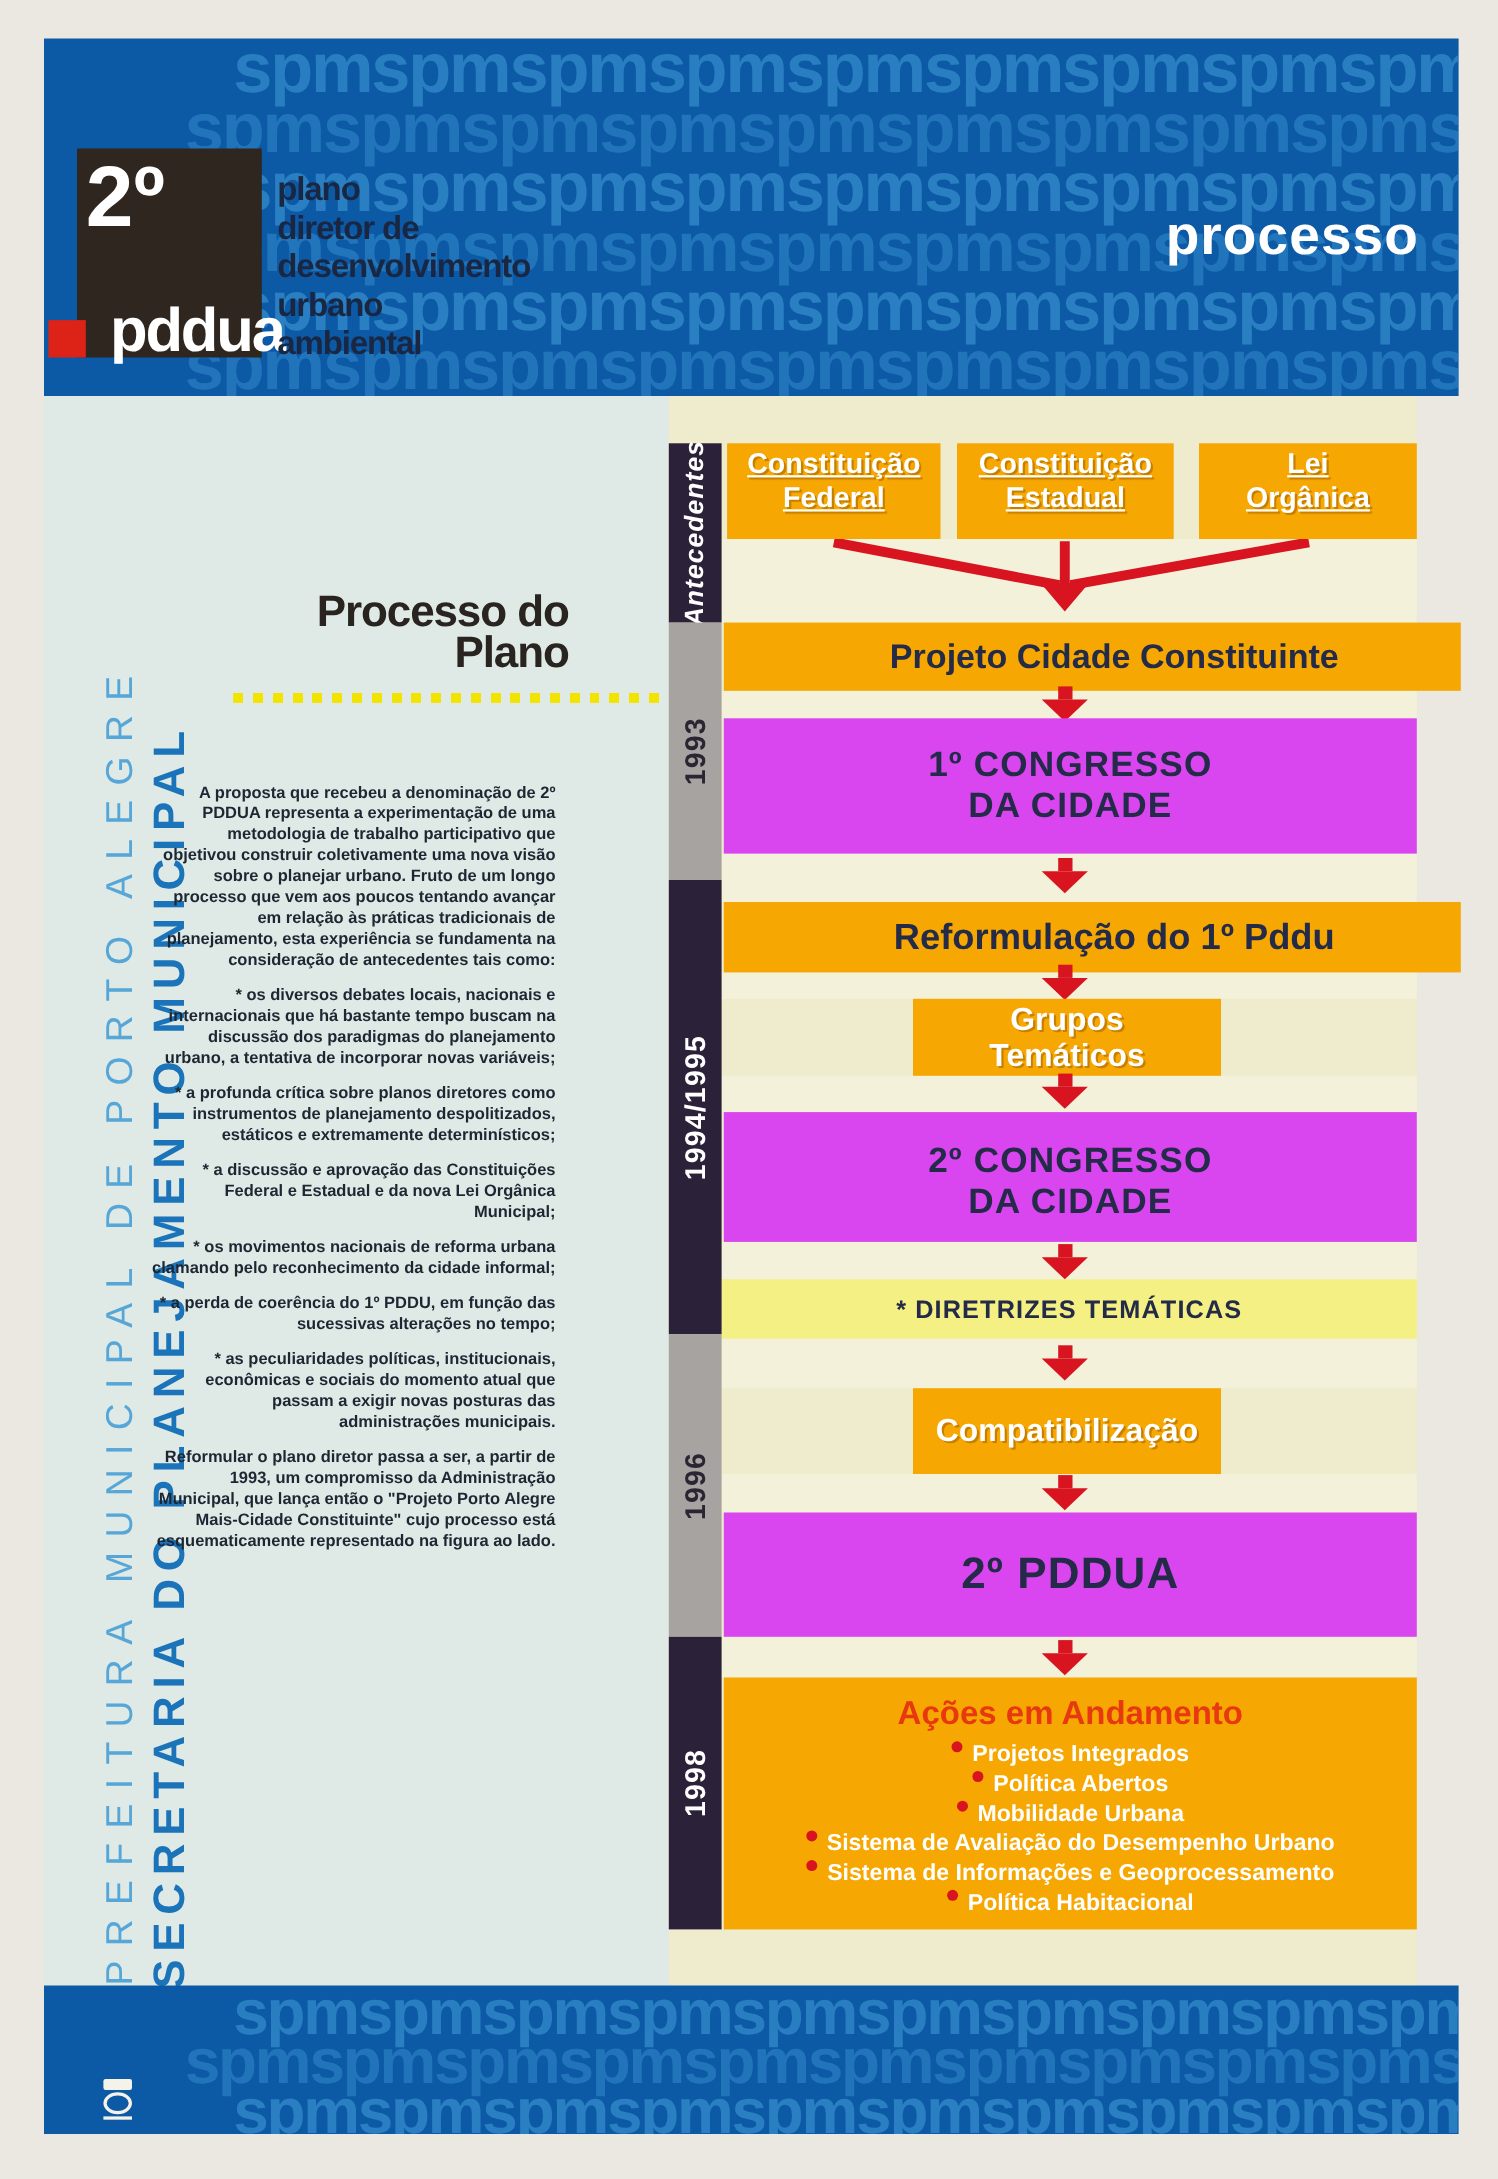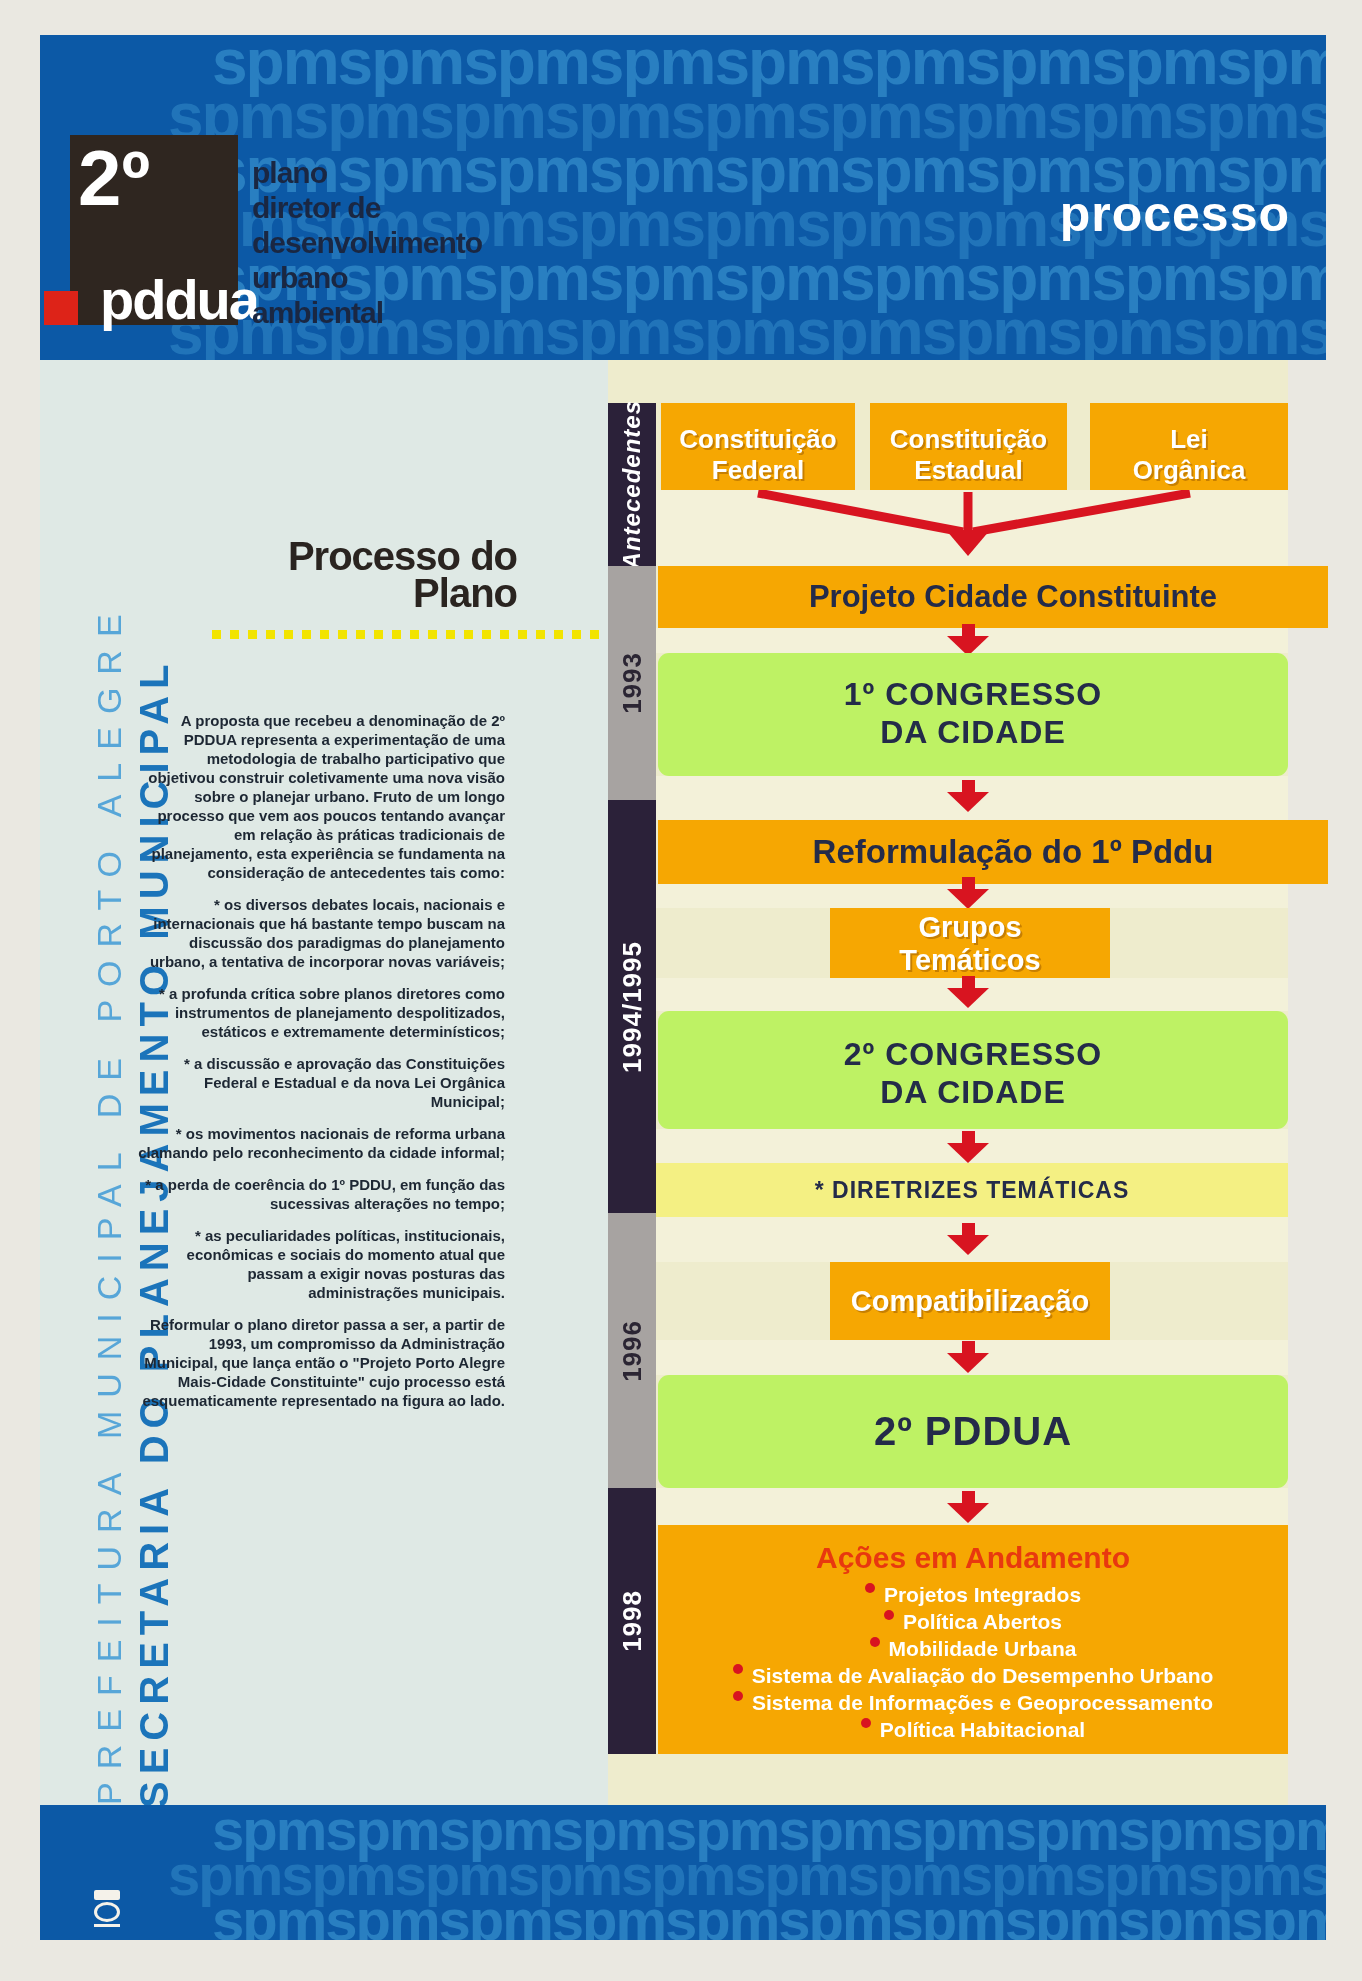--- a/index.html
+++ b/index.html
@@ -47,24 +47,24 @@
   .diretrizes-band{position:absolute;left:48px;top:803px;width:632px;height:54px;background:#f4f083;}
 
   .seg{position:absolute;left:0;width:48px;display:flex;align-items:center;justify-content:center;}
   .seg-dark{background:#2b2139;color:#fff;}
   .seg-gray{background:#a7a3a1;color:#2b2533;}
   .seg span{writing-mode:vertical-rl;transform:rotate(180deg);font-weight:bold;font-size:26px;letter-spacing:1px;}
   .seg-ante span{font-style:italic;font-size:24px;}
 
   .fbox{position:absolute;background:#f6a702;color:#fff;font-weight:bold;text-align:center;}
   .shadowed{text-shadow:2px 2px 0 rgba(160,95,0,.55);}
-  .src-box{top:43px;height:87px;font-size:26px;line-height:31px;padding-top:21px;box-sizing:border-box;}
+  .src-box{top:43px;height:87px;font-size:26px;line-height:31px;padding-top:3px;box-sizing:border-box;text-decoration:underline;}
   .bar{position:absolute;left:50px;width:630px;text-align:center;font-weight:bold;}
   .bar-amber{background:#f6a702;color:#242b49;padding-left:40px;}
-  .bar-yellow{background:#bef264;color:#242b49;border-radius:11px;}
+  .bar-yellow{background:#d946ef;color:#242b49;}
 
   .arrow{position:absolute;left:339px;width:42px;}
   .arrow .stem{width:13px;height:12px;background:#d81420;margin:0 auto;}
   .arrow .head{width:0;height:0;border-left:21px solid transparent;border-right:21px solid transparent;
                border-top:20px solid #d81420;margin:0 auto;}
 
   .diretrizes-text{position:absolute;left:48px;top:803px;width:632px;height:54px;line-height:54px;
                    text-align:center;font-size:23px;font-weight:bold;color:#242b49;letter-spacing:1px;}
 
   .acoes-title{padding-top:16px;font-size:30px;font-weight:bold;color:#e8380f;margin-bottom:8px;}

